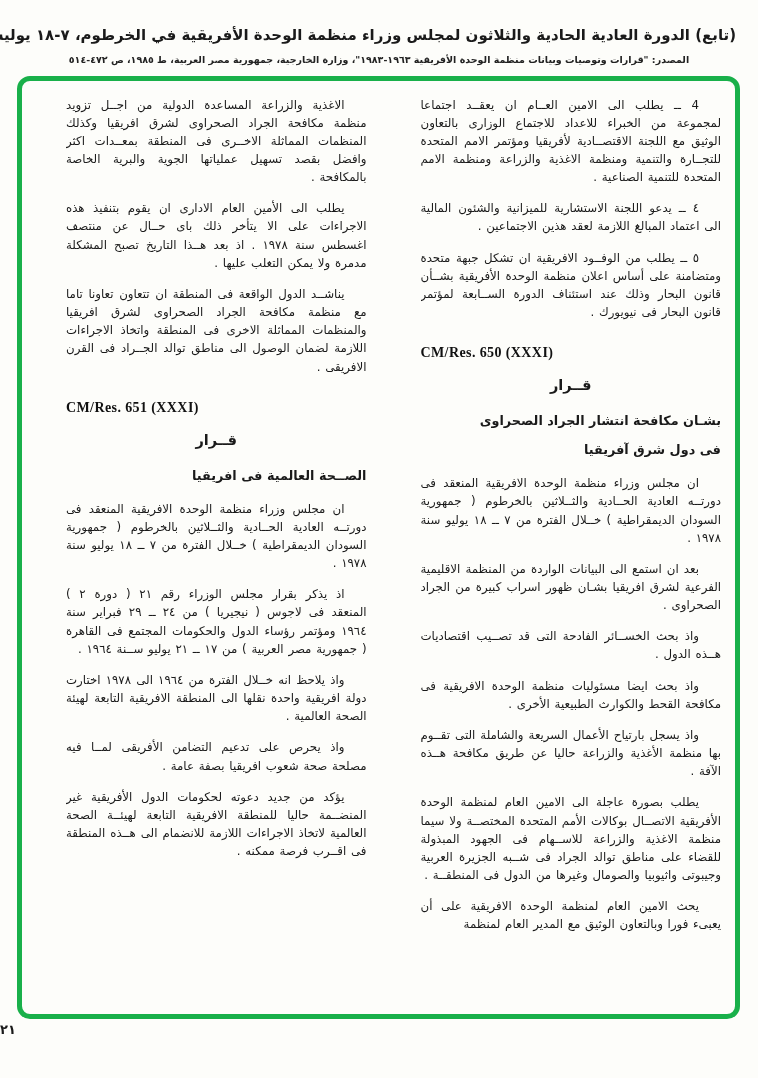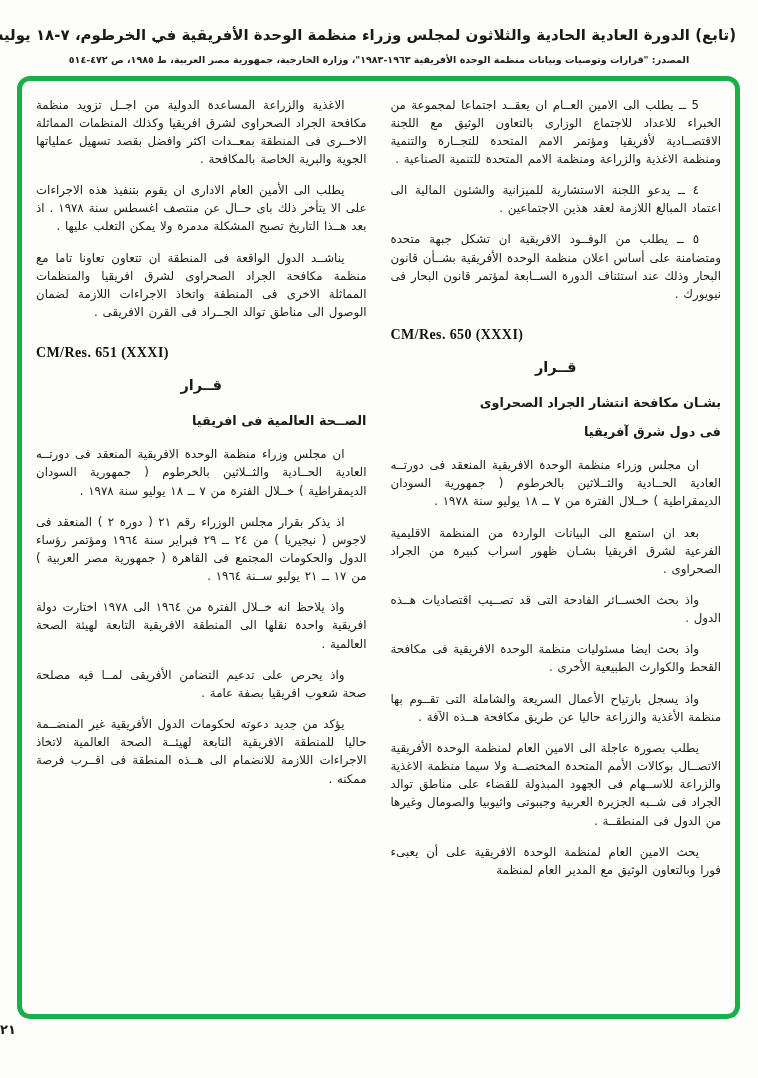--- a/index.html
+++ b/index.html
@@ -33,21 +33,21 @@
   .content-box {
     margin: 11px 18px 0 17px;
     height: 943px;
     border: 5px solid #19b04a;
     border-radius: 13px;
     padding: 15px 14px 10px 14px;
     display: flex;
     gap: 24px;
     background: transparent;
   }
-  .column { flex: 1 1 0; overflow: hidden; }
+  .column { flex: 1 1 0; overflow: hidden; margin-left: 30px; }
 
   .para {
     font-size: 11.8px;
     line-height: 1.54;
     text-align: justify;
     text-indent: 22px;
     margin-bottom: 13px;
     word-spacing: 1px;
   }
   .res-ref {
@@ -83,21 +83,21 @@
 <div class="page">
 
   <header class="page-header">
     <div class="session-line">(تابع) الدورة العادية الحادية والثلاثون لمجلس وزراء منظمة الوحدة الأفريقية في الخرطوم، ٧-١٨ يوليه ١٩٧٨</div>
     <div class="source-line">المصدر: "قرارات وتوصيات وبيانات منظمة الوحدة الأفريقية ١٩٦٣-١٩٨٣"، وزارة الخارجية، جمهورية مصر العربية، ط ١٩٨٥، ص ٤٧٢-٥١٤</div>
   </header>
 
   <main class="content-box">
 
     <section class="column">
-      <p class="para">5 ــ يطلب الى الامين العــام ان يعقــد اجتماعا لمجموعة من الخبراء للاعداد للاجتماع الوزارى بالتعاون الوثيق مع اللجنة الاقتصــادية لأفريقيا ومؤتمر الامم المتحدة للتجــارة والتنمية ومنظمة الاغذية والزراعة ومنظمة الامم المتحدة للتنمية الصناعية .</p>
+      <p class="para">4 ــ يطلب الى الامين العــام ان يعقــد اجتماعا لمجموعة من الخبراء للاعداد للاجتماع الوزارى بالتعاون الوثيق مع اللجنة الاقتصــادية لأفريقيا ومؤتمر الامم المتحدة للتجــارة والتنمية ومنظمة الاغذية والزراعة ومنظمة الامم المتحدة للتنمية الصناعية .</p>
       <p class="para">٤ ــ يدعو اللجنة الاستشارية للميزانية والشئون المالية الى اعتماد المبالغ اللازمة لعقد هذين الاجتماعين .</p>
       <p class="para">٥ ــ يطلب من الوفــود الافريقية ان تشكل جبهة متحدة ومتضامنة على أساس اعلان منظمة الوحدة الأفريقية بشــأن قانون البحار وذلك عند استئناف الدورة الســابعة لمؤتمر قانون البحار فى نيويورك .</p>
 
       <div class="res-ref">CM/Res. 650 (XXXI)</div>
 
       <h2 class="res-title">قــرار</h2>
       <h3 class="res-subtitle">بشـان مكافحة انتشار الجراد الصحراوى</h3>
       <h3 class="res-subtitle last">فى دول شرق آفريقيا</h3>
 
       <p class="para">ان مجلس وزراء منظمة الوحدة الافريقية المنعقد فى دورتــه العادية الحــادية والثــلاثين بالخرطوم ( جمهورية السودان الديمقراطية ) خــلال الفترة من ٧ ــ ١٨ يوليو سنة ١٩٧٨ .</p>

